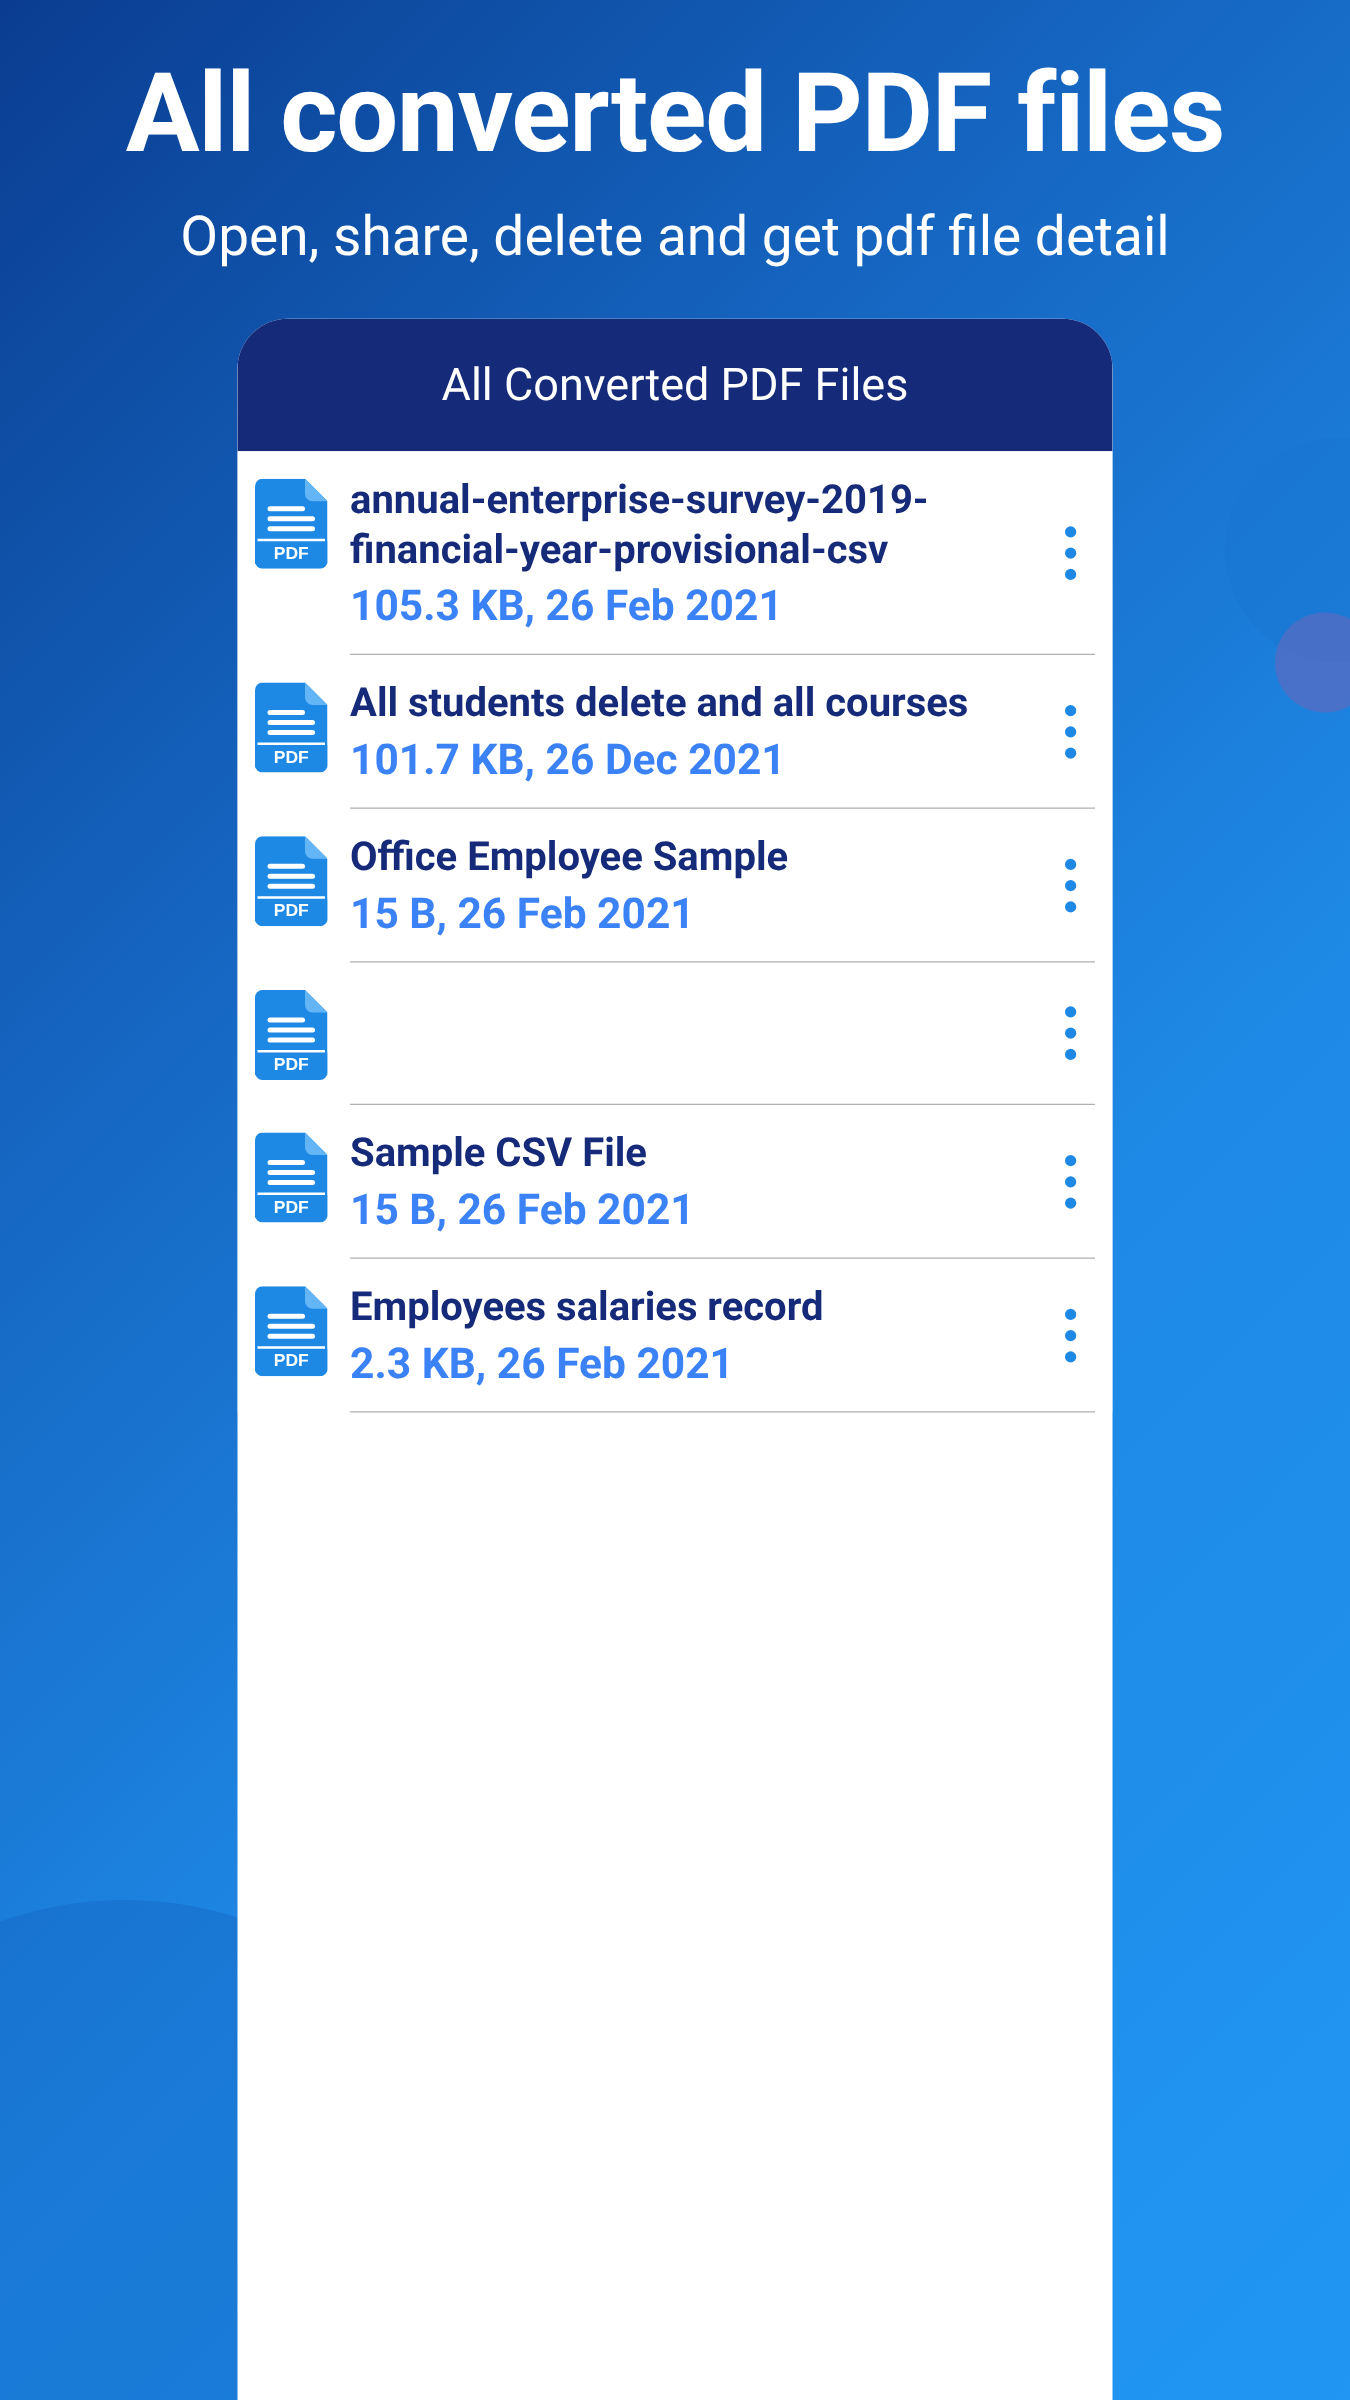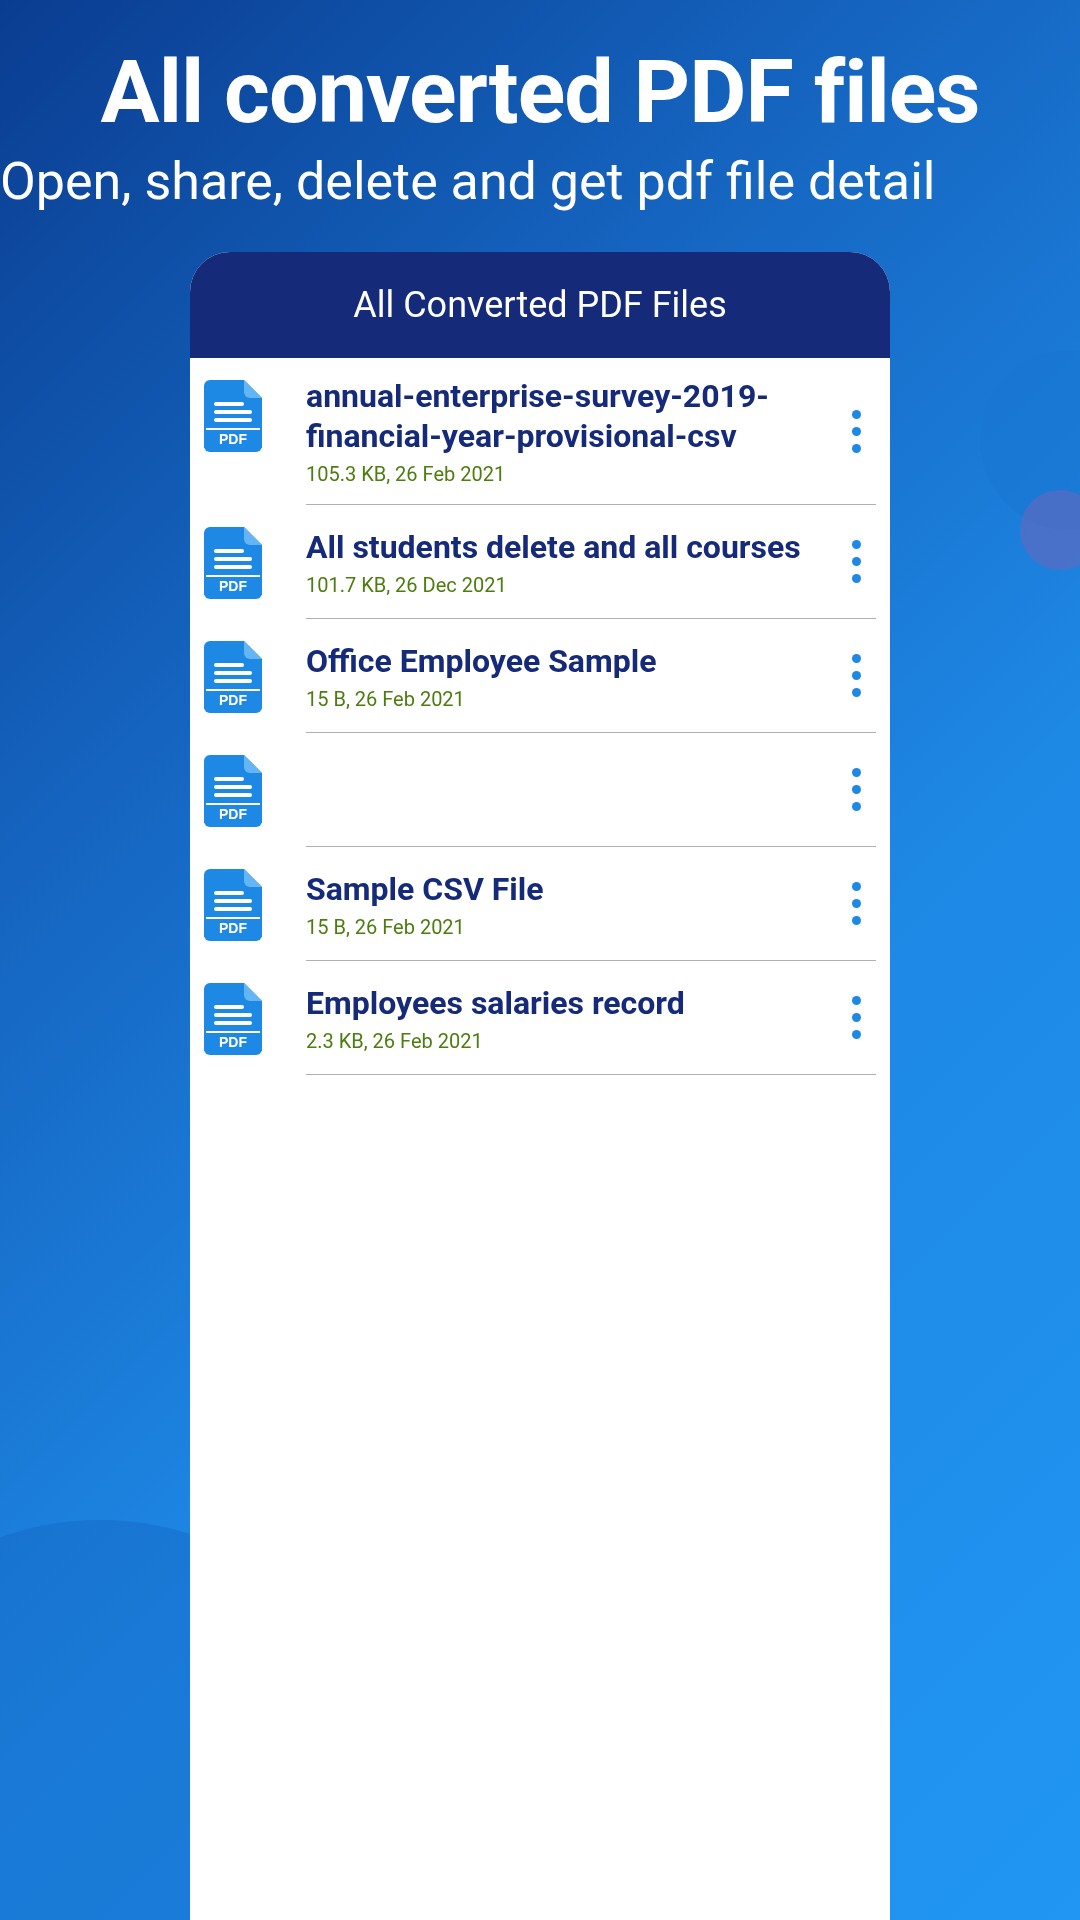--- a/index.html
+++ b/index.html
@@ -48,23 +48,24 @@
     .page-title {
       color: #ffffff;
       font-size: 88px;
       font-weight: 700;
       text-align: center;
       margin-top: 40px;
       letter-spacing: -1px;
     }
     .page-subtitle {
       color: #ffffff;
-      font-size: 52px;
+      font-size: 44px;
       font-weight: 400;
-      margin-top: 8px;
+      text-align: center;
+      margin-top: 20px;
     }
     .card {
       position: relative;
       margin: 40px auto 0;
       width: 700px;
       background: #ffffff;
       border-radius: 40px 40px 0 0;
       overflow: hidden;
       height: 1720px;
       z-index: 2;
@@ -94,37 +95,36 @@
       margin-top: 4px;
     }
     .item-body {
       flex: 1;
       border-bottom: 1px solid #b0b0b0;
       padding-bottom: 18px;
       display: flex;
       align-items: center;
       gap: 2px;
       min-height: 96px;
-      margin-left: 26px;
     }
     .item-text {
       flex: 1;
     }
     .item-title {
       color: #162a7a;
       font-size: 32px;
       font-weight: 700;
       line-height: 1.25;
       word-break: break-word;
       margin-bottom: 6px;
     }
     .item-meta {
-      color: #4d7c0f;
-      font-size: 20px;
-      font-weight: 400;
+      color: #3b82f6;
+      font-size: 34px;
+      font-weight: 700;
     }
     .menu-dots {
       flex-shrink: 0;
       width: 40px;
       height: 60px;
       display: flex;
       flex-direction: column;
       align-items: center;
       justify-content: center;
       gap: 8px;

